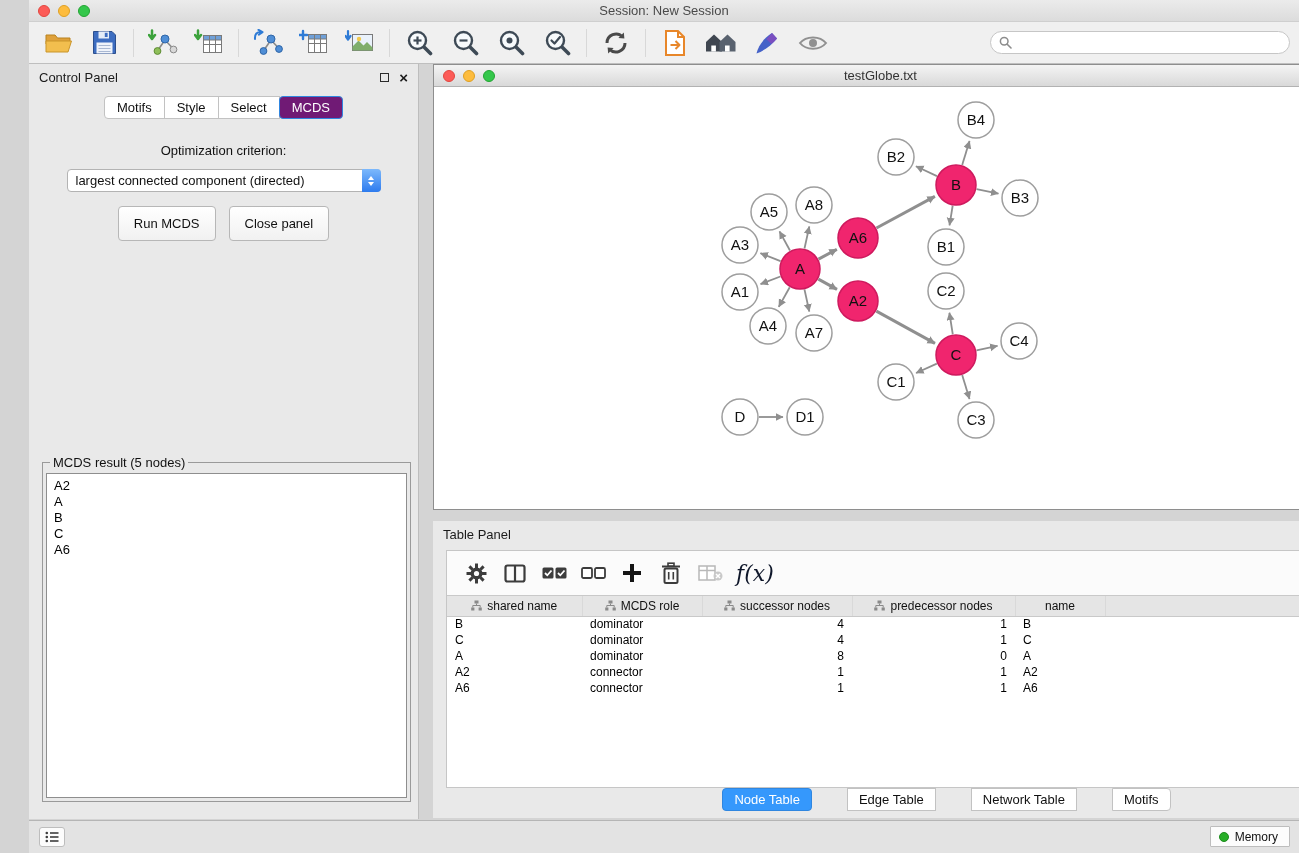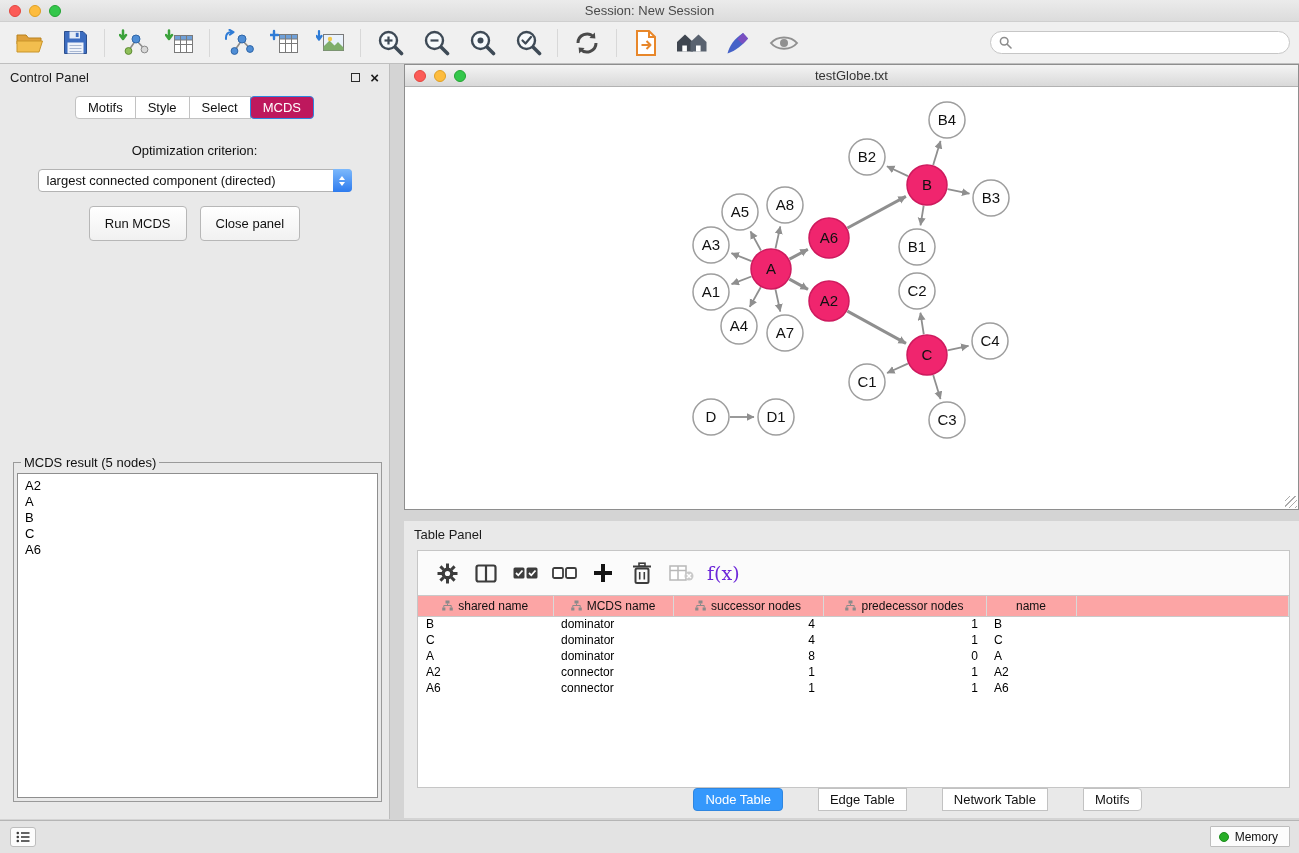--- a/index.html
+++ b/index.html
@@ -1,18 +1,18 @@
 <!DOCTYPE html>
 <html><head>
 <meta charset="utf-8">
 <style>
   * { margin:0; padding:0; box-sizing:border-box; }
   html,body { width:1299px; height:853px; }
   body { font-family:"Liberation Sans", sans-serif; background:#D4D4D4; position:relative; overflow:hidden; -webkit-font-smoothing:antialiased; }
-  .app { position:absolute; inset:0; }
+  .app { position:absolute; inset:0;margin-left:29px; }
 
   
   .titlebar { position:absolute; top:0; left:0; width:100%; height:22px;
     background:linear-gradient(#EBEBEB,#DCDCDC); border-bottom:1px solid #CFCFCF;
     display:flex; align-items:center; z-index:30; }
   .traffic { width:12px; height:12px; border-radius:50%; margin-left:8px; flex:0 0 auto; }
   .t-red    { background:#FC5B57; border:1px solid #E2463F; margin-left:9px; }
   .t-yellow { background:#FDBC3E; border:1px solid #DFA023; }
   .t-green  { background:#34C74B; border:1px solid #23A433; }
   .titlebar-text { position:absolute; left:0; right:0; text-align:center; font-size:13px; color:#4A4A4A; }
@@ -32,21 +32,21 @@
     border-right:1px solid #BDBDBD; }
   .panel-header { height:27px; display:flex; align-items:center; padding:0 10px; font-size:13px; color:#1B1B1B; }
   .panel-header .spacer { flex:1; }
   .win-float { width:9px; height:9px; border:1.5px solid #2B2B2B; display:inline-block; margin-right:10px; cursor:pointer; }
   .win-close { font-size:15px; font-weight:bold; color:#1B1B1B; line-height:9px; cursor:pointer; }
 
   .cp-tabs { display:flex; justify-content:center; margin-top:5px; }
   .cp-tab { background:#FFF; border:1px solid #C2C2C2; margin-left:-1px; padding:3px 12px; font-size:13px; color:#111; cursor:pointer; }
   .cp-tab:first-child { border-radius:4px 0 0 4px; margin-left:0; }
   .cp-tab:last-child  { border-radius:0 4px 4px 0; }
-  .cp-tab.active { background:#be185d; border:1px solid #2F86E0; color:#FFF; border-radius:4px; position:relative; z-index:1;text-align:right; }
+  .cp-tab.active { background:#701a75; border:1px solid #2F86E0; color:#FFF; border-radius:4px; position:relative; z-index:1;text-align:right; }
 
   .opt-label { margin-top:24px; text-align:center; font-size:13px; color:#111; }
   .dropdown { margin:11px auto 0; width:314px; height:23px; background:#FFF; border:1px solid #B3B3B3;
     border-radius:4px; display:flex; align-items:center; cursor:pointer; }
   .dd-text { flex:1; font-size:13px; color:#111; padding-left:8px; white-space:nowrap; overflow:hidden; }
   .dd-stepper { width:19px; height:23px; margin:-1px -1px -1px 0; border-radius:0 4px 4px 0;
     background:linear-gradient(#7DB9FC,#2D7BEE); display:flex; flex-direction:column; align-items:center; justify-content:center; gap:2px; }
   .spin-up   { width:0; height:0; border-left:3.5px solid transparent; border-right:3.5px solid transparent; border-bottom:4.5px solid #FFF; }
   .spin-down { width:0; height:0; border-left:3.5px solid transparent; border-right:3.5px solid transparent; border-top:4.5px solid #FFF; }
 
@@ -71,25 +71,25 @@
   .nw-canvas svg { display:block; }
   .resize-grip { position:absolute; right:1px; bottom:1px; width:12px; height:12px;
     background:repeating-linear-gradient(135deg, transparent 0 3px, #ABABAB 3px 4px); }
 
   
   .table-panel { position:absolute; left:404px; top:521px; width:1027px; height:297px; background:#E9E9E9; }
   .tp-body { position:absolute; left:13px; top:29px; width:873px; height:238px; background:#FDFDFD;
     border:1px solid #C6C6C6; display:flex; flex-direction:column; }
   .tp-toolbar { height:44px; display:flex; align-items:center; gap:13px; padding:0 16px; background:#FBFBFB; }
   .tp-tool { display:flex; align-items:center; justify-content:center; width:26px; height:26px; cursor:pointer; }
-  .fx-label { font-family:"DejaVu Serif", serif; font-size:19px; color:#6d28d9; cursor:default; }
+  .fx-label { font-family:"DejaVu Serif", serif; font-style:italic; font-size:22px; color:#0f172a; cursor:default; }
 
   .table-wrap { flex:1; border-top:1px solid #C9C9C9; overflow:hidden; background:#FFF; }
   table.node-table { width:100%; border-collapse:collapse; table-layout:fixed; }
-  table.node-table th { height:20px; background:#fca5a5; border-right:1px solid #D9D9D9; border-bottom:1px solid #C9C9C9;
+  table.node-table th { height:20px; background:#e5e5e5; border-right:1px solid #D9D9D9; border-bottom:1px solid #C9C9C9;
     font-weight:normal; font-size:12px; color:#111; }
   table.node-table th .th-inner { display:flex; align-items:center; justify-content:center; gap:5px; }
   table.node-table td { height:16px; font-size:12px; color:#000; padding:0 8px; white-space:nowrap; overflow:hidden; }
   td.al-left { text-align:left; } td.al-right { text-align:right; }
 
   .tp-tabs { position:absolute; bottom:7px; left:0; width:100%; display:flex; justify-content:center;gap:36px; }
   .tp-tab { background:#FFF; border:1px solid #C2C2C2; margin-left:-1px; padding:3px 11px; font-size:13px; color:#111; cursor:pointer; }
   .tp-tab:first-child { margin-left:0; border-radius:4px 0 0 4px; }
   .tp-tab:last-child { border-radius:0 4px 4px 0; }
   .tp-tab.active { background:#3598FC; border:1px solid #2F86E0; color:#FFF; border-radius:4px; position:relative; z-index:1; }
@@ -524,21 +524,21 @@
                   </span>
                 </th>
               <th>
                   <span class="th-inner">
                 <svg width="11" height="11" viewBox="0 0 11 11">
                       <rect x="3.5" y="0.5" width="4" height="3" fill="#8A8A8A"></rect>
                       <path d="M5.5 3.5 v2 M1.8 5.5 h7.4 M1.8 5.5 v2 M9.2 5.5 v2" stroke="#8A8A8A" fill="none"></path>
                       <rect x="0.2" y="7.5" width="3.2" height="3" fill="#8A8A8A"></rect>
                       <rect x="7.6" y="7.5" width="3.2" height="3" fill="#8A8A8A"></rect>
                     </svg>
-                <span>MCDS name</span>
+                <span>MCDS role</span>
                   </span>
                 </th>
               <th>
                   <span class="th-inner">
                 <svg width="11" height="11" viewBox="0 0 11 11">
                       <rect x="3.5" y="0.5" width="4" height="3" fill="#8A8A8A"></rect>
                       <path d="M5.5 3.5 v2 M1.8 5.5 h7.4 M1.8 5.5 v2 M9.2 5.5 v2" stroke="#8A8A8A" fill="none"></path>
                       <rect x="0.2" y="7.5" width="3.2" height="3" fill="#8A8A8A"></rect>
                       <rect x="7.6" y="7.5" width="3.2" height="3" fill="#8A8A8A"></rect>
                     </svg>

